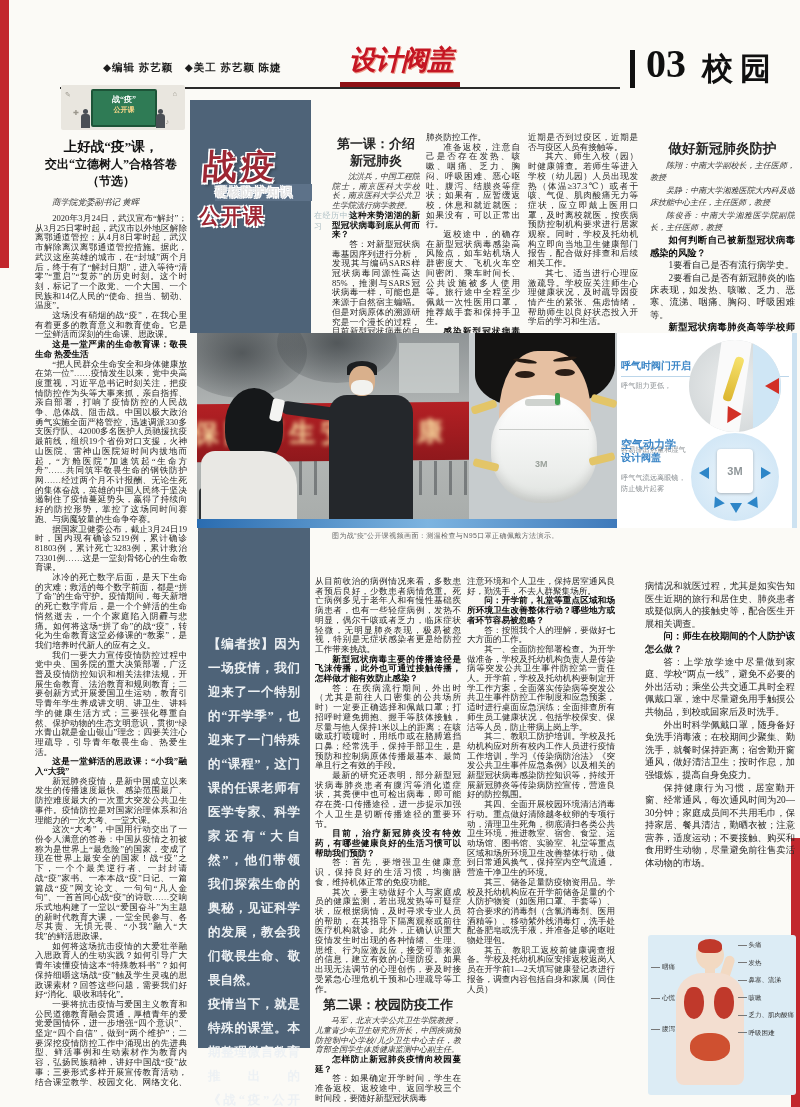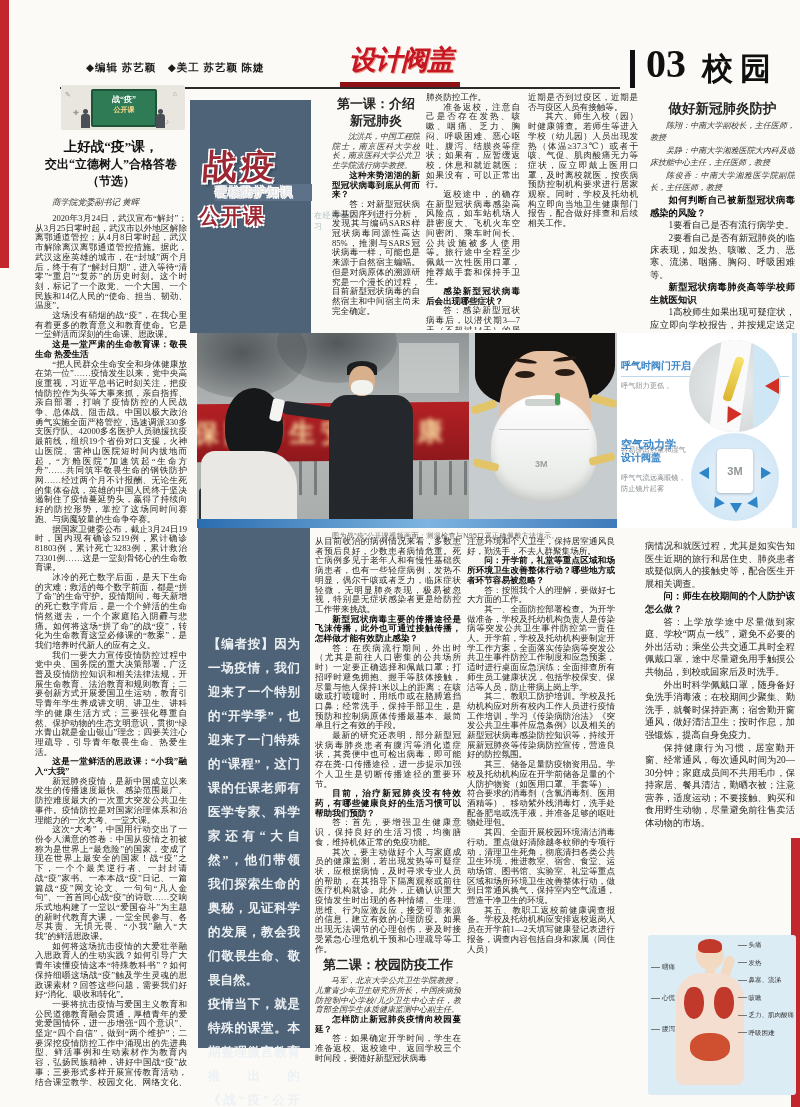--- a/index.html
+++ b/index.html
@@ -2,21 +2,21 @@
 <html><head>
 <meta charset="utf-8">
 <style>
   html,body{margin:0;padding:0;background:#e8e8e8;}
   .page{position:relative;width:800px;height:1107px;background:#fbfaf6;overflow:hidden;
         font-family:"Liberation Serif","DejaVu Serif",serif;color:#222;}
   
   .redbar-left{position:absolute;left:0;top:0;width:9px;height:268px;background:#c2272d;}
   .redbar-right{position:absolute;left:791px;top:838px;width:9px;height:269px;background:#c2272d;}
   
-  .editors{position:absolute;left:86px;top:61px;font-size:10.5px;font-weight:bold;color:#1c1c1c;letter-spacing:1px;}
+  .editors{position:absolute;left:103px;top:61px;font-size:10.5px;font-weight:bold;color:#1c1c1c;letter-spacing:1px;}
   .logo{position:absolute;left:338px;top:42px;width:126px;text-align:center;font-size:27px;font-weight:bold;
         font-style:italic;color:#c41623;letter-spacing:-1px;text-shadow:1px 1px 0 #e98;}
   .logo-underline{position:absolute;left:340px;top:82px;width:120px;height:6px;background:#8e1116;}
   .rule{position:absolute;left:60px;top:87px;width:560px;height:2px;background:#2a2a2a;}
   .pm-bar{position:absolute;left:630px;top:50px;width:5px;height:38px;background:#101010;}
   .pm-num{position:absolute;left:646px;top:40px;font-size:40px;font-weight:bold;color:#101010;font-family:"Liberation Serif",serif;}
   .pm-sec{position:absolute;left:702px;top:48px;font-size:31px;font-weight:bold;color:#101010;letter-spacing:7px;}
   
   .col1{position:absolute;left:35px;top:85px;width:152px;height:995px;}
   .figure{position:relative;width:124px;height:45px;left:26px;background:#e9e6df;border-radius:2px;overflow:hidden;}
@@ -41,21 +41,21 @@
   .badge-band span{font-size:12px;font-weight:bold;color:#e5e5e5;letter-spacing:1px;
       text-shadow:-1px -1px 0 #fff,1px -1px 0 #fff,-1px 1px 0 #fff,1px 1px 0 #fff;}
   .badge-gkk{position:absolute;left:9px;top:102px;font-size:21px;font-weight:bold;letter-spacing:1px;color:#9e2734;
       text-shadow:-1.5px -1.5px 0 #fff,1.5px -1.5px 0 #fff,-1.5px 1.5px 0 #fff,1.5px 1.5px 0 #fff,2px 2px 2px rgba(0,0,0,.4);}
   .badge-sub{position:absolute;left:76px;top:110px;font-size:8px;color:#aebfc4;letter-spacing:.5px;width:44px;padding-left:48px;}
   .editor-panel{position:absolute;left:198px;top:528px;width:112px;height:520px;background:#4e6378;}
   .editor-text{position:absolute;left:10px;right:10px;top:104px;font-size:12.5px;line-height:24px;font-weight:bold;
       color:#edf1f4;text-align:justify;}
   .editor-text p{margin:0;}
   
-  .col{position:absolute;font-size:8.6px;line-height:9.7px;text-align:justify;color:#262626;overflow:hidden;}
+  .col{position:absolute;font-size:8.6px;line-height:9.7px;text-align:justify;color:#262626;overflow:hidden;margin-top:40px;}
   .col p{margin:0;text-indent:2em;}
   .col p.noindent{text-indent:0;}
   .col p.bold{font-weight:bold;color:#0e0e0e;}
   .col p.head{text-align:center;text-indent:0;font-size:13px;line-height:17px;font-weight:bold;margin:2px 0 3px;}
   .col p.head2{text-align:center;text-indent:0;font-size:13.5px;line-height:17px;font-weight:bold;margin:2px 0 3px;}
   .col p.byline{font-size:8px;font-style:italic;color:#333;}
   .c-top0{left:332px;top:93px;width:88px;height:237px;}
   .c-top1{left:426px;top:93px;width:94px;height:237px;}
   .c-top2{left:528px;top:93px;width:110px;height:237px;}
   .c-top3{left:650px;top:98px;width:145px;height:232px;font-size:9.3px;line-height:12.4px;}
@@ -211,20 +211,21 @@
   <p class="body noindent">肺炎防控工作。</p>
       <p class="body">准备返校，注意自己是否存在发热、咳嗽、咽痛、乏力、胸闷、呼吸困难、恶心呕吐、腹泻、结膜炎等症状；如果有，应暂缓返校，休息和就近就医；如果没有，可以正常出行。</p>
       <p class="body">返校途中，的确存在新型冠状病毒感染高风险点，如车站机场人群密度大、飞机火车空间密闭、乘车时间长、公共设施被多人使用等。旅行途中全程至少佩戴一次性医用口罩，推荐戴手套和保持手卫生。</p>
       <p class="bold">感染新型冠状病毒后会出现哪些症状？</p>
       <p class="body">答：感染新型冠状病毒后，以潜伏期3—7天（不超过14天）的居多，多表现为发热、乏力、干咳，少数患者伴有鼻塞、流涕、腹泻等症状。</p>
     </div>
   <div class="col c-top2">
 
   <p class="body noindent">近期是否到过疫区，近期是否与疫区人员有接触等。</p>
       <p class="body">其六、师生入校（园）时健康筛查。若师生等进入学校（幼儿园）人员出现发热（体温≥37.3℃）或者干咳、气促、肌肉酸痛无力等症状，应立即戴上医用口罩，及时离校就医，按疾病预防控制机构要求进行居家观察。同时，学校及托幼机构立即向当地卫生健康部门报告，配合做好排查和后续相关工作。</p>
+      <p class="body">其七、适当进行心理应激疏导。学校应关注师生心理健康状况，及时疏导因疫情产生的紧张、焦虑情绪，帮助师生以良好状态投入开学后的学习和生活。</p>
     </div>
   <div class="col c-top3">
 
   <p class="head2">做好新冠肺炎防护</p>
       <p class="byline">陈翔：中南大学副校长，主任医师，教授</p>
       <p class="byline">吴静：中南大学湘雅医院大内科及临床技能中心主任，主任医师，教授</p>
       <p class="byline">陈俊香：中南大学湘雅医学院副院长，主任医师，教授</p>
       <p class="bold">如何判断自己被新型冠状病毒感染的风险？</p>
       <p class="body">1要看自己是否有流行病学史。</p>
       <p class="body">2要看自己是否有新冠肺炎的临床表现，如发热、咳嗽、乏力、恶寒、流涕、咽痛、胸闷、呼吸困难等。</p>
@@ -322,22 +323,22 @@
       <p class="bold">怎样防止新冠肺炎疫情向校园蔓延？</p>
       <p class="body">答：如果确定开学时间，学生在准备返校、返校途中、返回学校三个时间段，要随好新型冠状病毒</p>
     </div>
   <div class="col c-bot1">
 
   <p class="body noindent">注意环境和个人卫生，保持居室通风良好，勤洗手，不去人群聚集场所。</p>
       <p class="bold">问：开学前，礼堂等重点区域和场所环境卫生改善整体行动？哪些地方或者环节容易被忽略？</p>
       <p class="body">答：按照我个人的理解，要做好七大方面的工作。</p>
       <p class="body">其一、全面防控部署检查。为开学做准备，学校及托幼机构负责人是传染病等突发公共卫生事件防控第一责任人。开学前，学校及托幼机构要制定开学工作方案，全面落实传染病等突发公共卫生事件防控工作制度和应急预案，适时进行桌面应急演练；全面排查所有师生员工健康状况，包括学校保安、保洁等人员，防止带病上岗上学。</p>
       <p class="body">其二、教职工防护培训。学校及托幼机构应对所有校内工作人员进行疫情工作培训，学习《传染病防治法》《突发公共卫生事件应急条例》以及相关的新型冠状病毒感染防控知识等，持续开展新冠肺炎等传染病防控宣传，营造良好的防控氛围。</p>
+      <p class="body">其四、全面开展校园环境清洁消毒行动。重点做好清除越冬蚊卵的专项行动，清理卫生死角，彻底清扫各类公共卫生环境，推进教室、宿舍、食堂、运动场馆、图书馆、实验室、礼堂等重点区域和场所环境卫生改善整体行动，做到日常通风换气，保持室内空气流通，营造干净卫生的环境。</p>
       <p class="body">其三、储备足量防疫物资用品。学校及托幼机构应在开学前储备足量的个人防护物资（如医用口罩、手套等）、符合要求的消毒剂（含氯消毒剂、医用酒精等）、移动紫外线消毒灯，洗手处配备肥皂或洗手液，并准备足够的呕吐物处理包。</p>
-      <p class="body">其四、全面开展校园环境清洁消毒行动。重点做好清除越冬蚊卵的专项行动，清理卫生死角，彻底清扫各类公共卫生环境，推进教室、宿舍、食堂、运动场馆、图书馆、实验室、礼堂等重点区域和场所环境卫生改善整体行动，做到日常通风换气，保持室内空气流通，营造干净卫生的环境。</p>
       <p class="body">其五、教职工返校前健康调查报备。学校及托幼机构应安排返校返岗人员在开学前1—2天填写健康登记表进行报备，调查内容包括自身和家属（同住人员）</p>
     </div>
   <div class="col c-bot2">
 
   <p class="body noindent">病情况和就医过程，尤其是如实告知医生近期的旅行和居住史、肺炎患者或疑似病人的接触史等，配合医生开展相关调查。</p>
       <p class="bold">问：师生在校期间的个人防护该怎么做？</p>
       <p class="body">答：上学放学途中尽量做到家庭、学校“两点一线”，避免不必要的外出活动；乘坐公共交通工具时全程佩戴口罩，途中尽量避免用手触摸公共物品，到校或回家后及时洗手。</p>
       <p class="body">外出时科学佩戴口罩，随身备好免洗手消毒液；在校期间少聚集、勤洗手，就餐时保持距离；宿舍勤开窗通风，做好清洁卫生；按时作息，加强锻炼，提高自身免疫力。</p>
       <p class="body">保持健康行为习惯，居室勤开窗、经常通风，每次通风时间为20—30分钟；家庭成员间不共用毛巾，保持家居、餐具清洁，勤晒衣被；注意营养，适度运动；不要接触、购买和食用野生动物，尽量避免前往售卖活体动物的市场。</p>
     </div>

